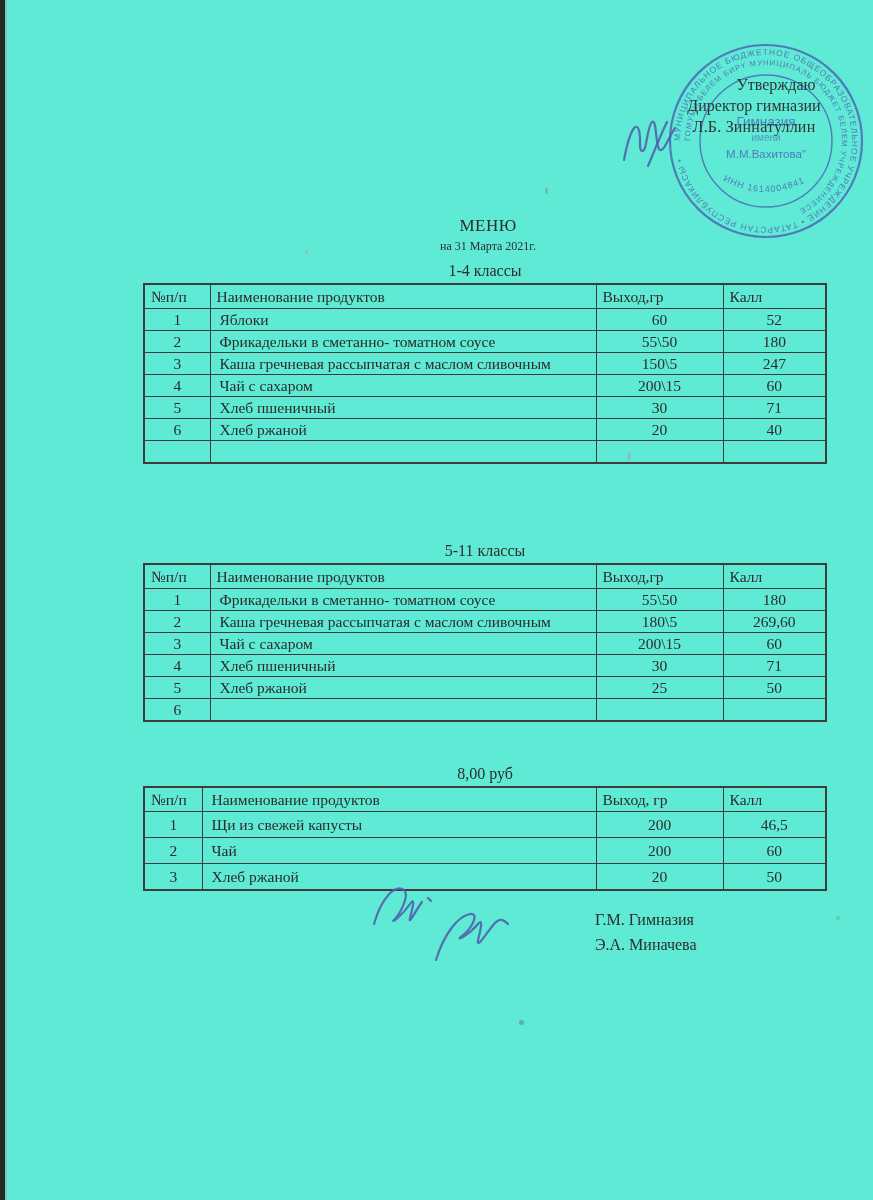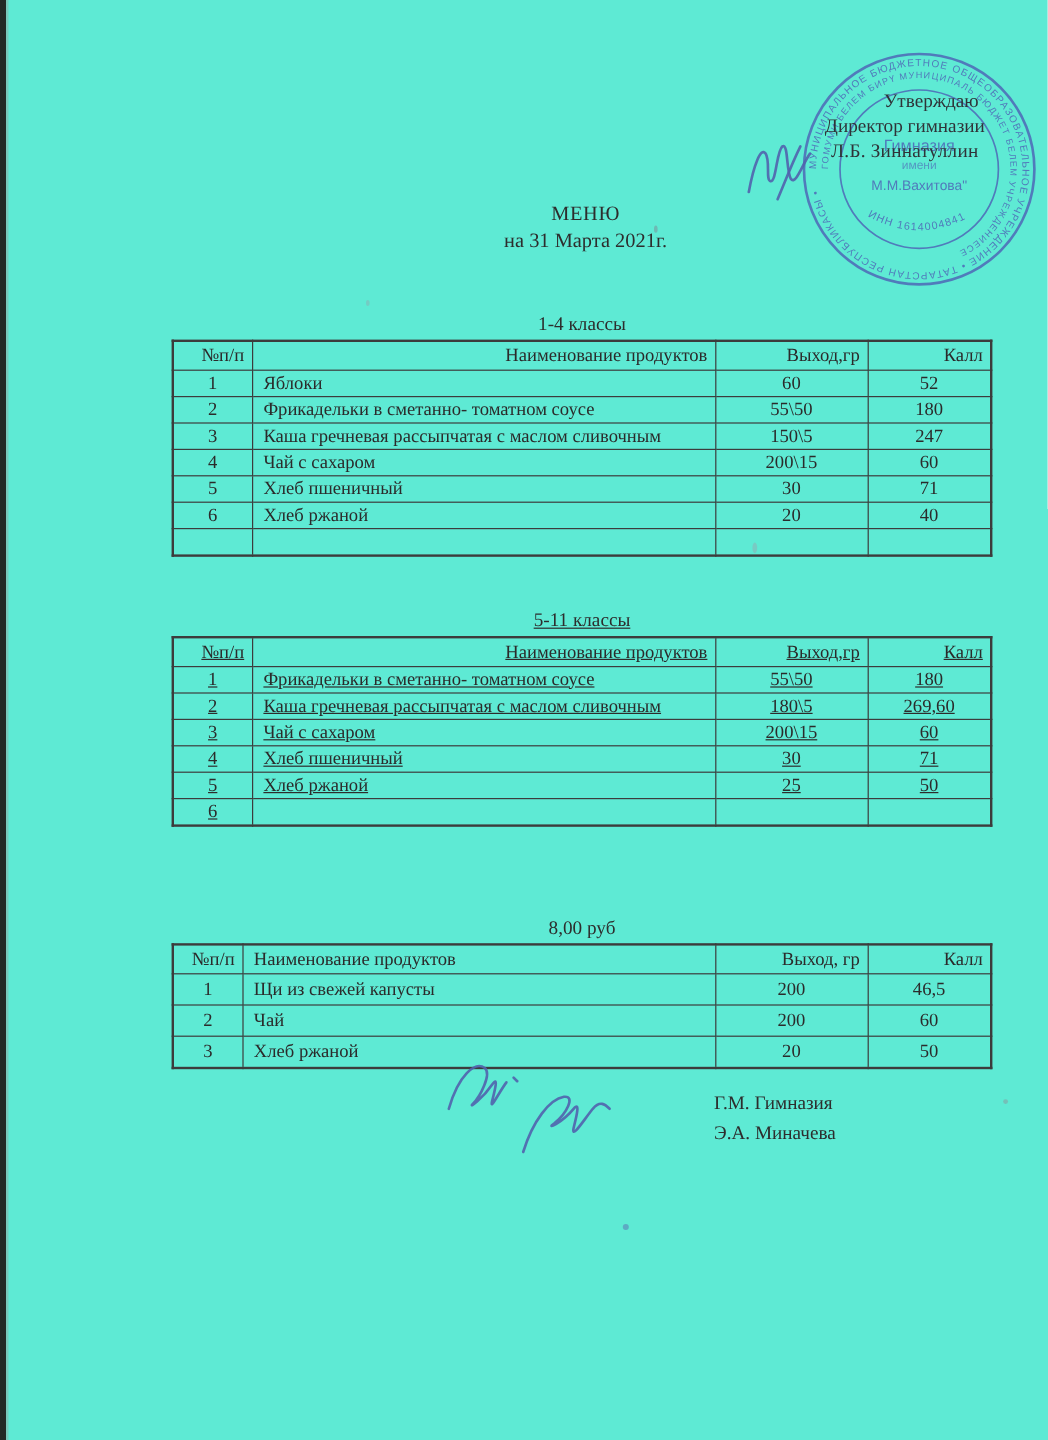--- a/index.html
+++ b/index.html
@@ -23,34 +23,34 @@
   .stamp text{font-family:"Liberation Sans","DejaVu Sans",sans-serif;}
 
   
   .sig{position:absolute;z-index:4;}
   .sig path{fill:none;stroke:#5163ad;stroke-width:2.2;stroke-linecap:round;opacity:.9;}
   .sig-top{left:618px;top:108px;}
   .sig-mid{left:352px;top:876px;}
 
   
   .title-wrap{position:absolute;left:143px;top:168px;width:690px;text-align:center;z-index:2;}
-  .doc-title{font-size:17px;letter-spacing:.5px;}
-  .doc-subtitle{font-size:17px;margin-top:3px;}
+  .doc-title{font-size:17px;letter-spacing:.5px;margin-top:48px;}
+  .doc-subtitle{font-size:12px;margin-top:3px;}
 
   
   .tablewrap{position:absolute;left:143px;width:684px;z-index:2;}
   .sec1{top:226px;}
-  .sec2{top:473px;text-decoration:underline;}
+  .sec2{top:506px;}
   .sec3{top:729px;}
   .tbl-caption{text-align:center;font-size:16px;margin-bottom:3px;margin-top:36px;}
   table.doc-table{border-collapse:collapse;width:682px;table-layout:fixed;
     border:2px solid #3c3c3c;font-size:15.5px;color:#2b2b2b;}
   table.doc-table th,table.doc-table td{border:1px solid #3c3c3c;padding:0 6px;
     font-weight:normal;overflow:hidden;white-space:nowrap;}
-  table.doc-table th{height:23px;text-align:right;}
+  table.doc-table th{height:23px;text-align:left;}
   table.doc-table td{height:21px;text-align:center;}
   table.doc-table td:nth-child(2){text-align:left;padding-left:9px;margin-left:48px;}
   table.t3 td{height:25px;}
   table.t3 th:nth-child(2){text-align:left;padding-left:9px;}
 
   
   .foot{position:absolute;top:907px;font-size:16px;line-height:25px;z-index:2;}
   .foot-left{left:146px;}
   .foot-right{left:595px;}
 

